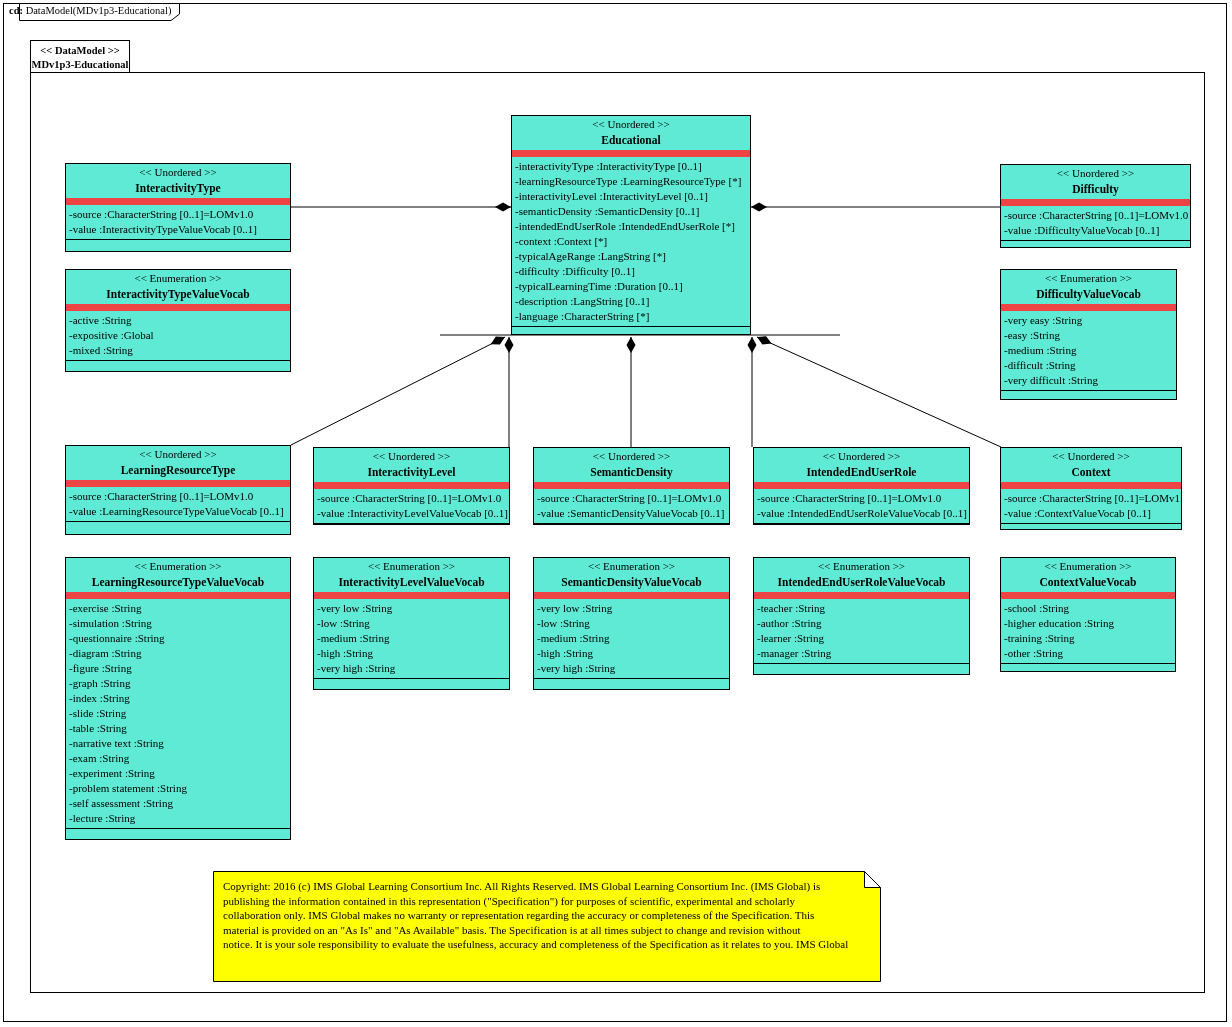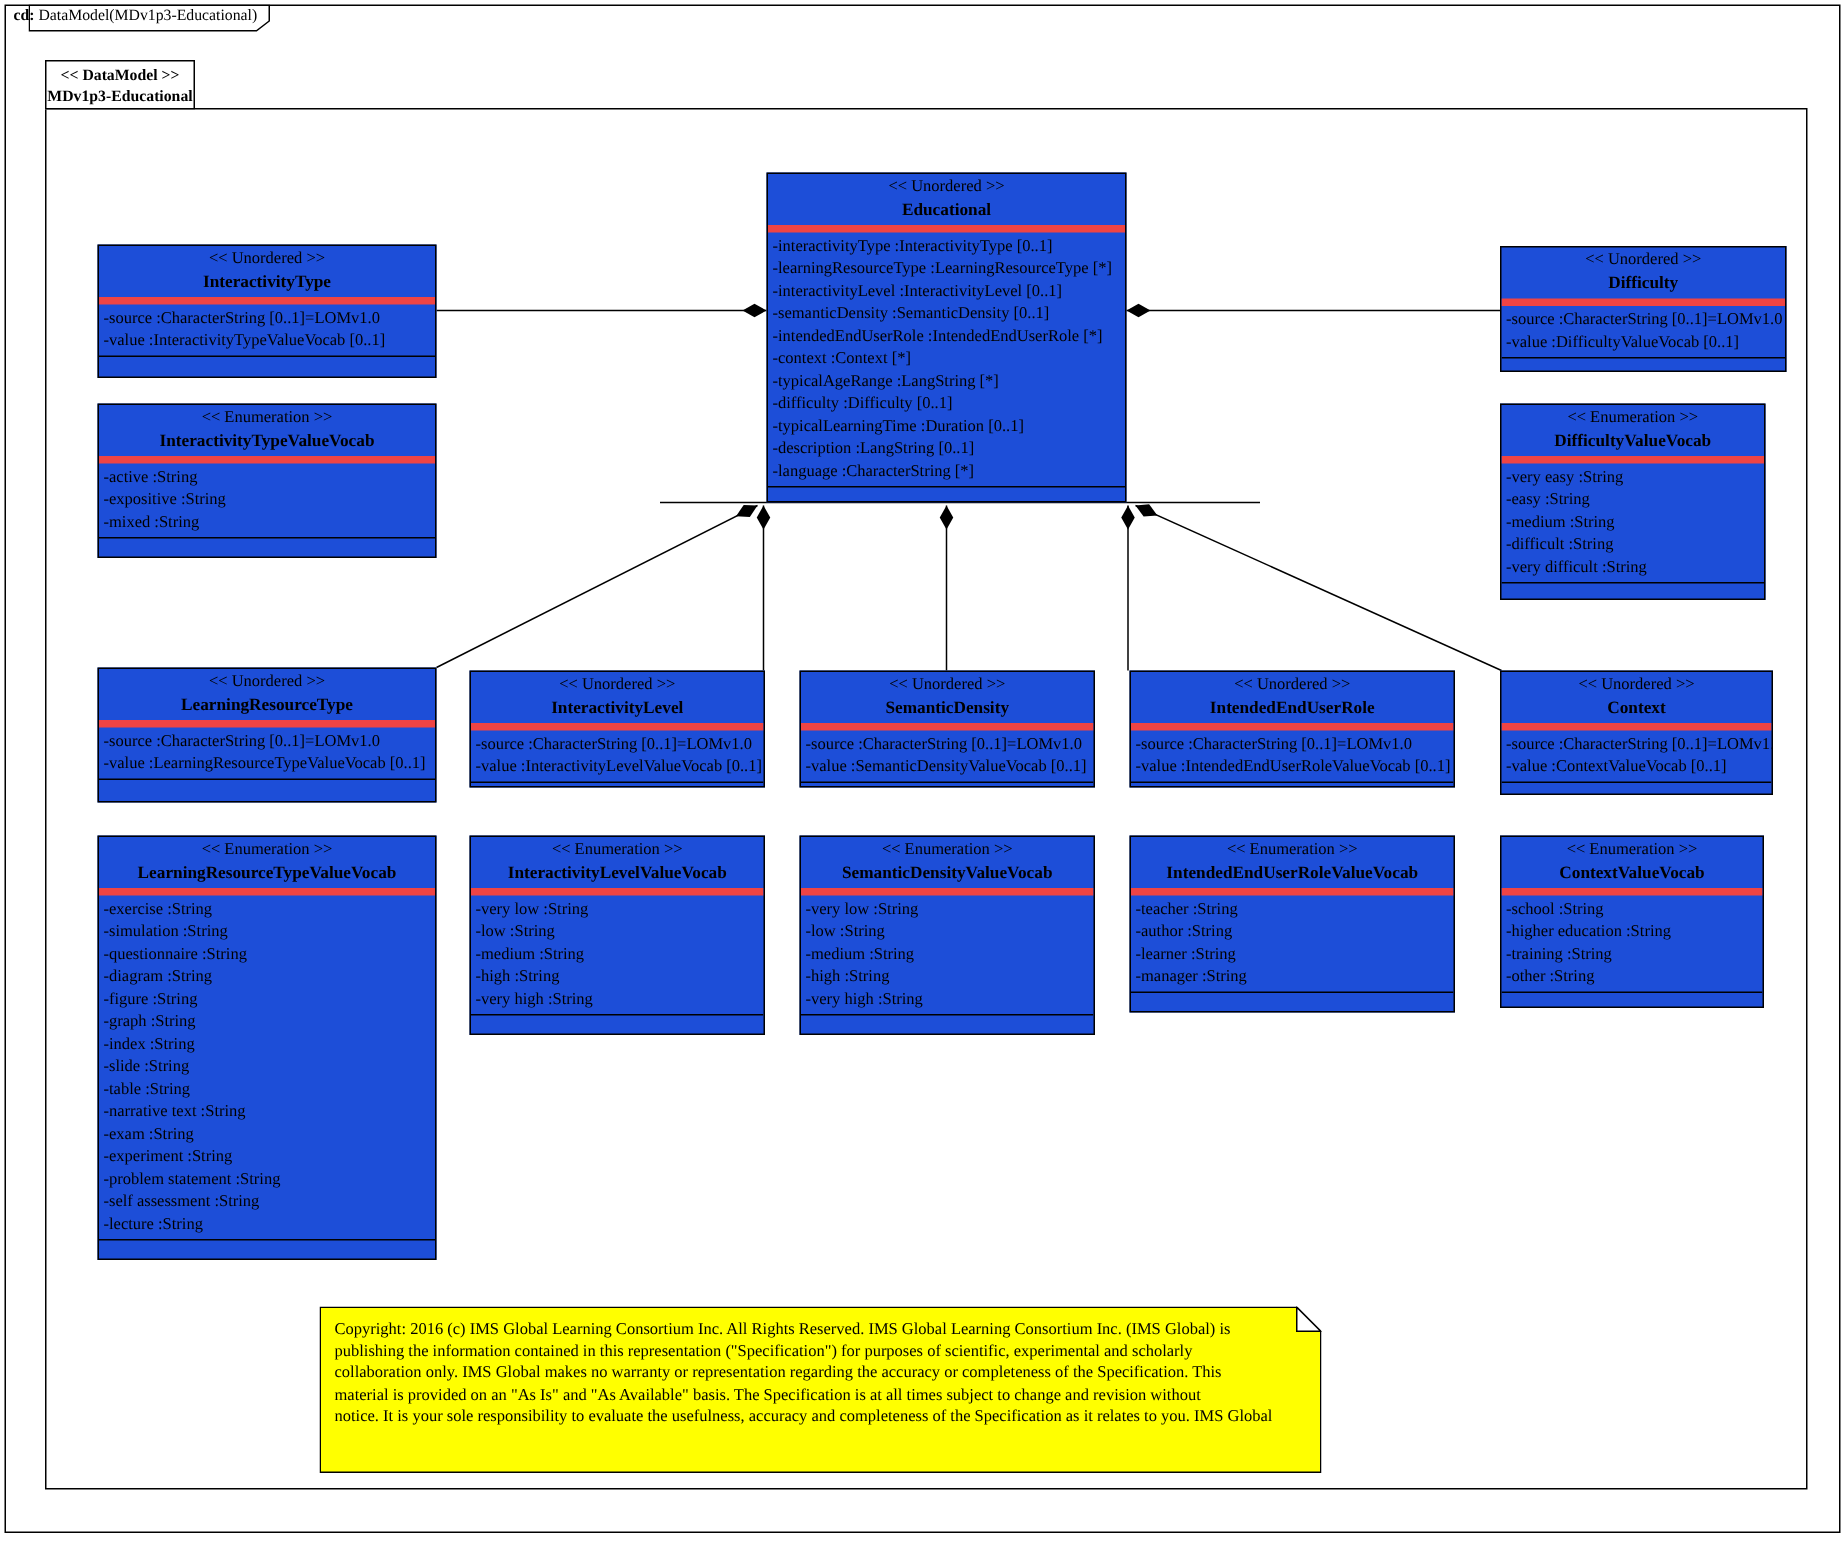--- a/index.html
+++ b/index.html
@@ -23,28 +23,28 @@
     text-align:center;font-size:10.5px;line-height:14px;padding-top:3px;
     white-space:nowrap;z-index:2;font-weight:bold;
   }
   .package-body{
     position:absolute;left:30px;top:72px;width:1175px;height:921px;
     border:1px solid #000;box-sizing:border-box;background:#fff;z-index:1;
   }
   #connector-layer{position:absolute;left:0;top:0;z-index:3;}
   #classes{position:absolute;left:0;top:0;width:0;height:0;z-index:4;}
   .uml-class{
-    position:absolute;border:1px solid #000;background:#1d4ed8;
+    position:absolute;border:1px solid #000;background:#5eead4;
     box-sizing:border-box;display:flex;flex-direction:column;overflow:hidden;
   }
   .hdr{text-align:center;padding:1px 2px 2px 2px;flex:0 0 auto;}
   .stereo{font-size:11px;line-height:15px;white-space:nowrap;}
   .cls-name{font-size:11.5px;font-weight:bold;line-height:16px;white-space:nowrap;}
   .attrs{
-    border-top:5px solid #ef4444;padding:2px 2px 2px 3px;
+    border-top:7px solid #ef4444;padding:2px 2px 2px 3px;
     font-size:11px;line-height:15px;flex:0 0 auto;white-space:nowrap;
   }
   .empty-comp{border-top:1px solid #000;flex:1 1 auto;min-height:8px;}
   .note-container{position:absolute;left:213px;top:871px;width:668px;height:111px;z-index:5;}
   .note-container svg{position:absolute;left:0;top:0;}
   .note-text{
     position:absolute;left:10px;top:8px;width:640px;
     font-size:11px;line-height:14.6px;
   }
 </style>
@@ -117,21 +117,21 @@
       </div>
       <div class="empty-comp"></div>
     </div>
     <div class="uml-class" style="left: 65px; top: 269px; width: 226px; height: 103px;">
       <div class="hdr">
         <div class="stereo">&lt;&lt; Enumeration   &gt;&gt;</div>
         <div class="cls-name">InteractivityTypeValueVocab</div>
       </div>
       <div class="attrs">
         <div>-active :String</div>
-        <div>-expositive  :String</div>
+        <div>-expositive  :Global</div>
         <div>-mixed :String</div>
       </div>
       <div class="empty-comp"></div>
     </div>
     <div class="uml-class" style="left: 1000px; top: 164px; width: 191px; height: 84px;">
       <div class="hdr">
         <div class="stereo">&lt;&lt; Unordered &gt;&gt;</div>
         <div class="cls-name">Difficulty</div>
       </div>
       <div class="attrs">

